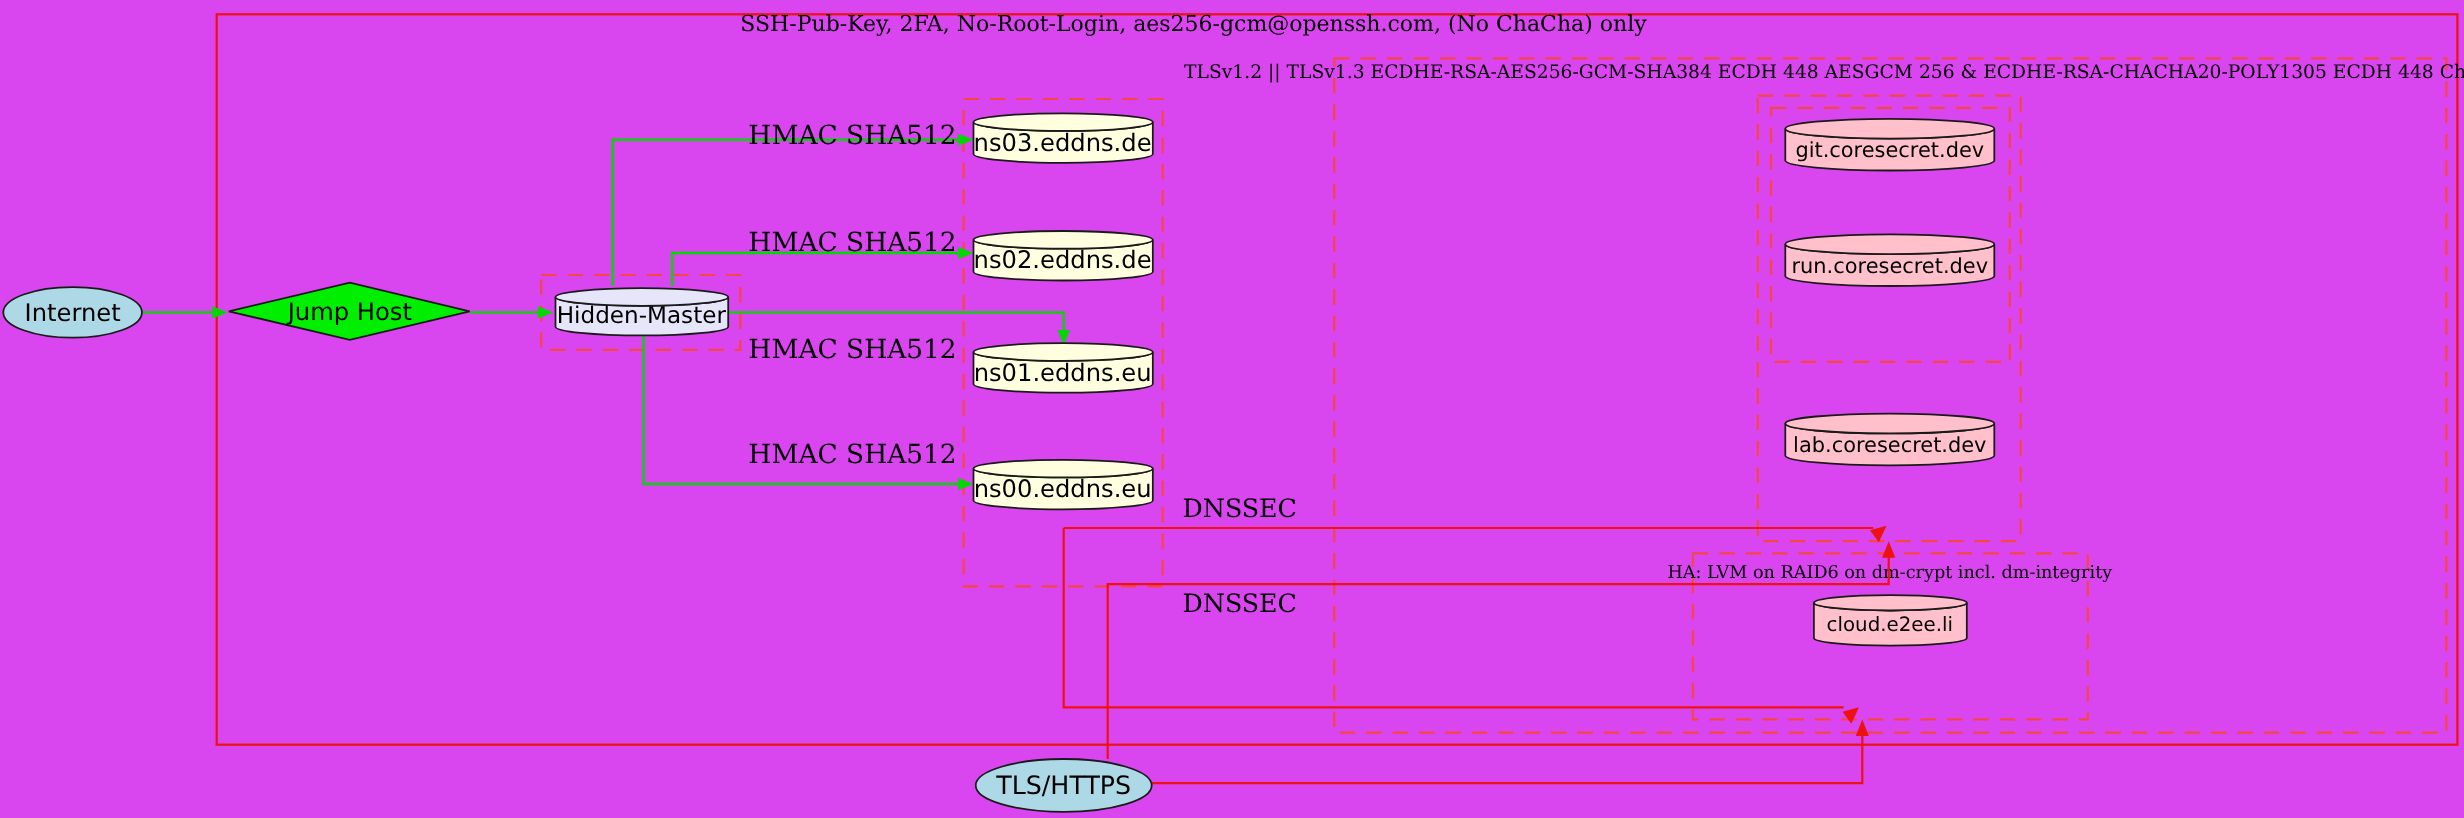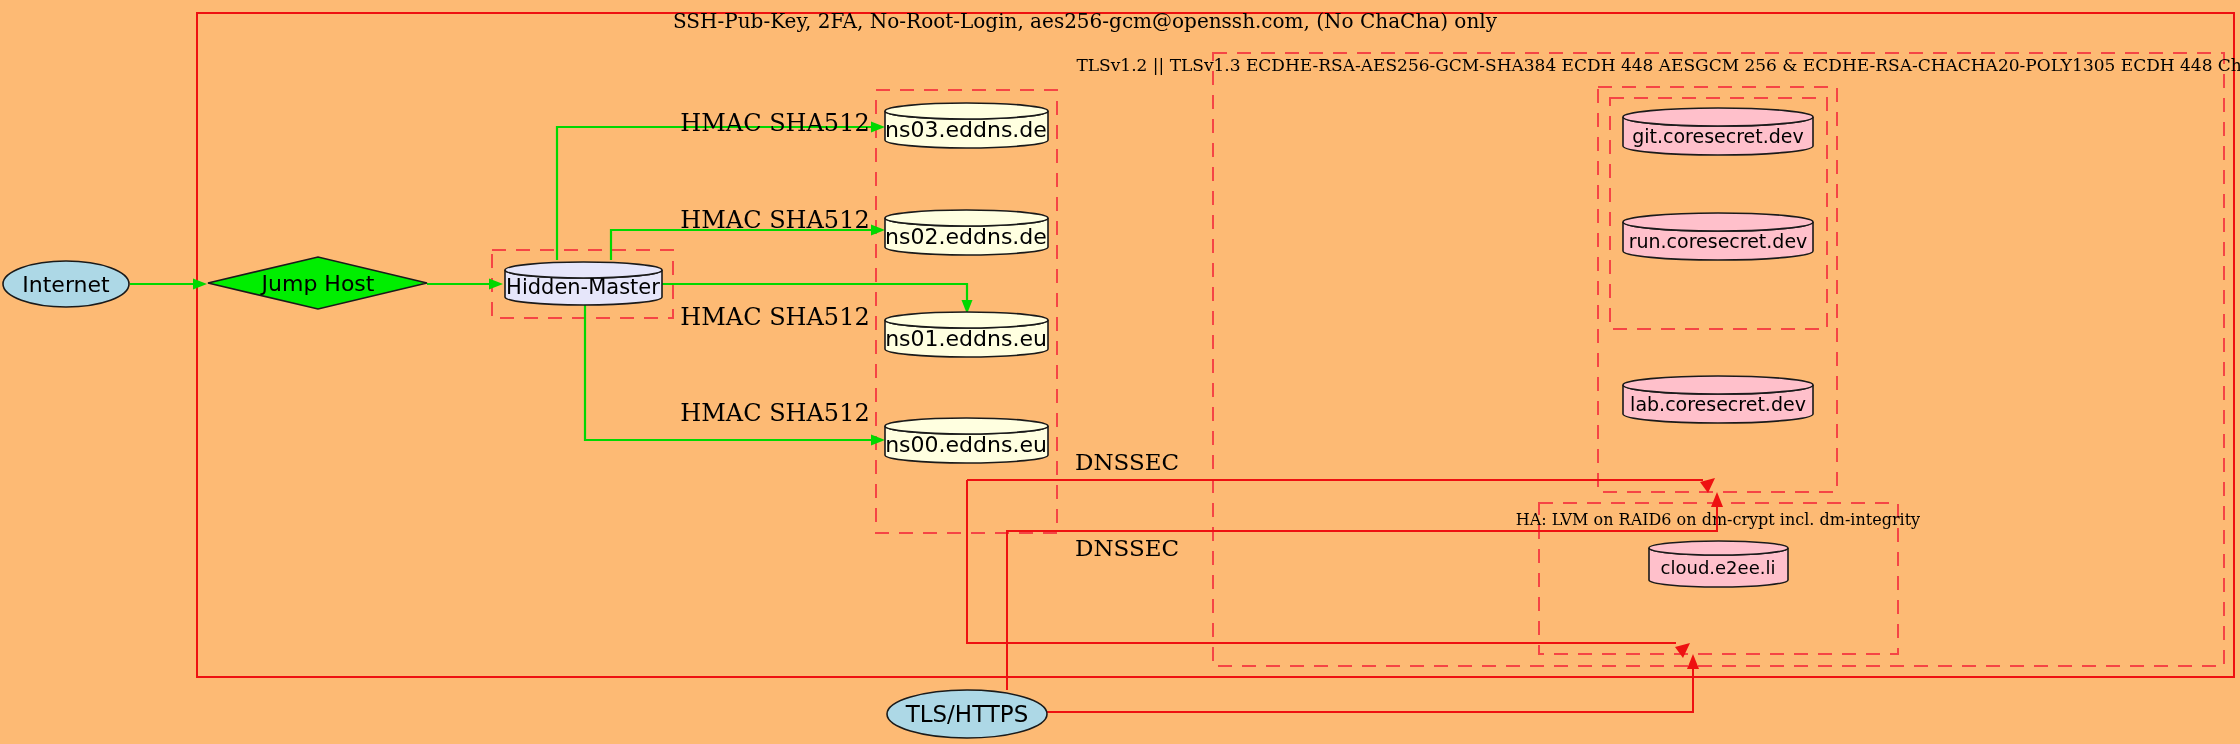--- a/index.html
+++ b/index.html
@@ -1,16 +1,16 @@
 <!DOCTYPE html>
 <html style="--green-edge: #00d800; --green-fill: #00ee00; --red-solid: #ee1111; --red-dashed: #f54545; --lightblue: #add8e6; --lavender: #e6e6fa; --lightyellow: #ffffe0; --pink: #ffc0cb;"><head>
 <meta charset="utf-8">
 <style>
   html,body{margin:0;padding:0;background:#ffffff;}
-  .canvas-wrap{width:2240px;height:744px;position:relative;background:#fdba74;}
+  .canvas-wrap{width:2240px;height:744px;position:relative;background:#d946ef;}
   svg{display:block;}
   .cluster-solid{fill:none;stroke:var(--red-solid);stroke-width:2;}
   .cluster-dashed{fill:none;stroke:var(--red-dashed);stroke-width:2;stroke-dasharray:14 10;}
   .edge-green{stroke:var(--green-edge);stroke-width:2.2;fill:none;}
   .arrow-green{fill:var(--green-edge);stroke:none;}
   .edge-red{stroke:var(--red-solid);stroke-width:2;fill:none;}
   .arrow-red{fill:var(--red-solid);stroke:none;}
   .shape{stroke:#1a1a1a;stroke-width:1.6;}
   .fill-lightblue{fill:var(--lightblue);}
   .fill-lavender{fill:var(--lavender);}

